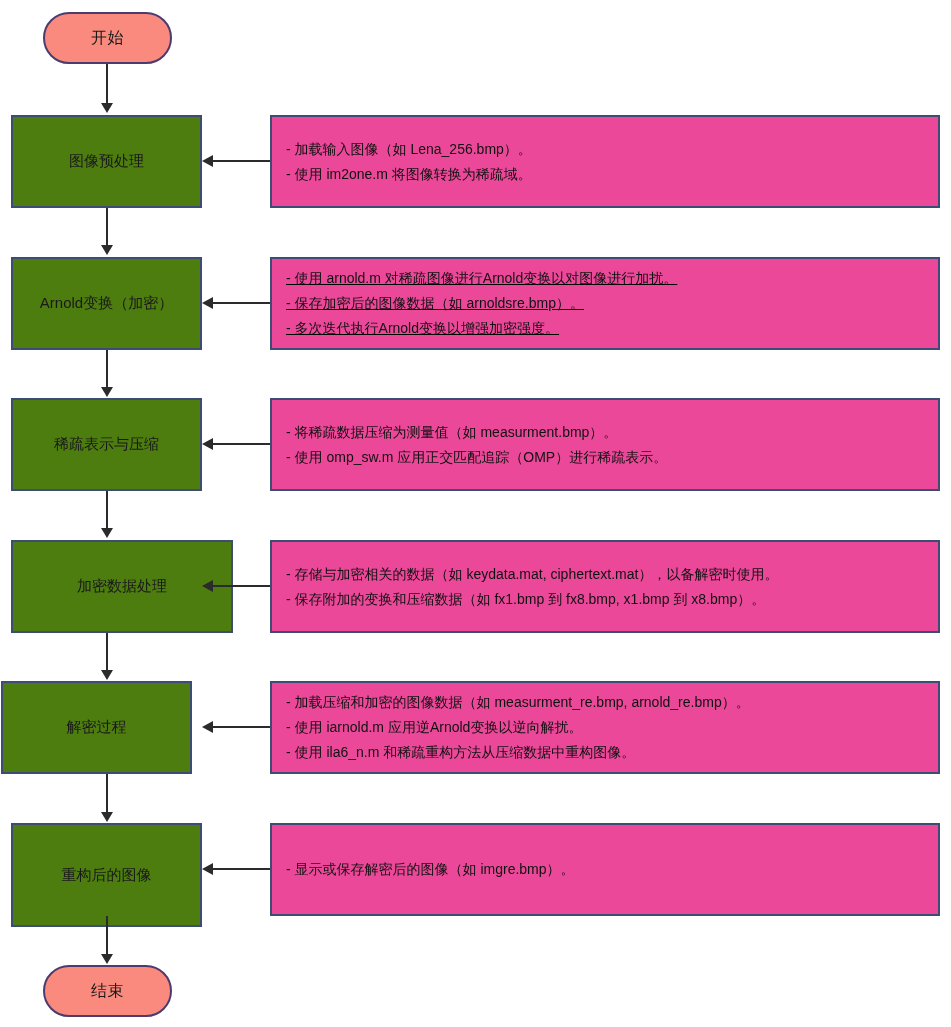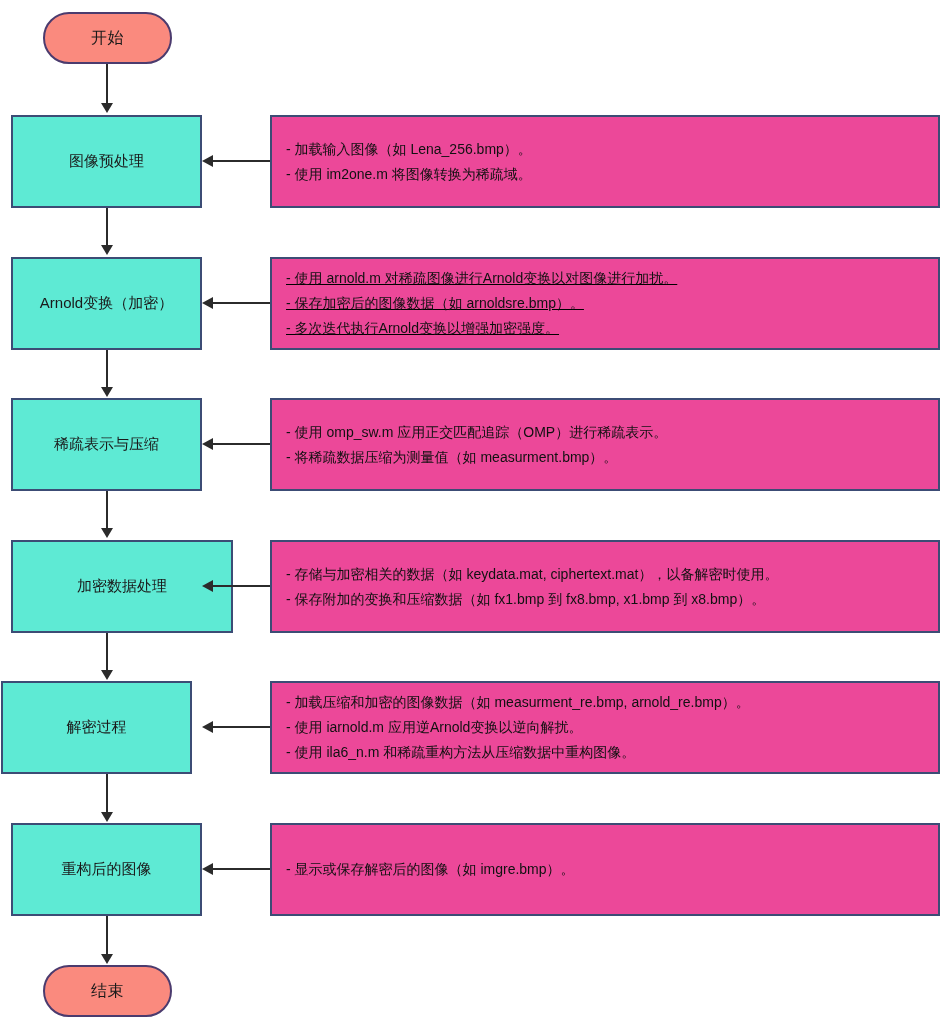--- a/index.html
+++ b/index.html
@@ -32,21 +32,21 @@
     align-items: center;
     justify-content: center;
     font-size: 16px;
     color: #1a1a1a;
     letter-spacing: 0.5px;
   }
 
   
   .stage-box {
     position: absolute;
-    background: #5eead4;
+    background: #4d7c0f;
     border: 2px solid #3C4C75;
     box-sizing: border-box;
     display: flex;
     align-items: center;
     justify-content: center;
     font-size: 15px;
     color: #1a1a1a;
     text-align: center;
     padding: 4px 8px;
   }
@@ -129,22 +129,22 @@
   </div>
   <div class="h-conn" style="left:205px; top:302px; width:65px;"></div>
   <div class="h-arrow-head" style="left:202px; top:297px;"></div>
   <div class="v-conn" style="left:106px; top:350px; width:2px; height:39px;"></div>
   <div class="v-arrow-head" style="left:101px; top:387px;"></div>
 
   <div class="stage-box" style="left:11px; top:398px; width:191px; height:93px;">
     <span>稀疏表示与压缩</span>
   </div>
   <div class="detail-panel" style="left:270px; top:398px; width:670px; height:93px;">
+    <div class="detail-line">- 将稀疏数据压缩为测量值（如 measurment.bmp）。</div>
     <div class="detail-line">- 使用 omp_sw.m 应用正交匹配追踪（OMP）进行稀疏表示。</div>
-    <div class="detail-line">- 将稀疏数据压缩为测量值（如 measurment.bmp）。</div>
   </div>
   <div class="h-conn" style="left:205px; top:443px; width:65px;"></div>
   <div class="h-arrow-head" style="left:202px; top:438px;"></div>
   <div class="v-conn" style="left:106px; top:491px; width:2px; height:39px;"></div>
   <div class="v-arrow-head" style="left:101px; top:528px;"></div>
 
   <div class="stage-box" style="left:11px; top:540px; width:222px; height:93px;">
     <span>加密数据处理</span>
   </div>
   <div class="detail-panel" style="left:270px; top:540px; width:670px; height:93px;">
@@ -162,21 +162,21 @@
   <div class="detail-panel" style="left:270px; top:681px; width:670px; height:93px;">
     <div class="detail-line">- 加载压缩和加密的图像数据（如 measurment_re.bmp, arnold_re.bmp）。</div>
     <div class="detail-line">- 使用 iarnold.m 应用逆Arnold变换以逆向解扰。</div>
     <div class="detail-line">- 使用 ila6_n.m 和稀疏重构方法从压缩数据中重构图像。</div>
   </div>
   <div class="h-conn" style="left:205px; top:726px; width:65px;"></div>
   <div class="h-arrow-head" style="left:202px; top:721px;"></div>
   <div class="v-conn" style="left:106px; top:774px; width:2px; height:39px;"></div>
   <div class="v-arrow-head" style="left:101px; top:812px;"></div>
 
-  <div class="stage-box" style="left:11px; top:823px; width:191px; height:93px;">
+  <div class="stage-box" style="left:11px; top:823px; width:191px; height:104px;">
     <span>重构后的图像</span>
   </div>
   <div class="detail-panel" style="left:270px; top:823px; width:670px; height:93px;">
     <div class="detail-line">- 显示或保存解密后的图像（如 imgre.bmp）。</div>
   </div>
   <div class="h-conn" style="left:205px; top:868px; width:65px;"></div>
   <div class="h-arrow-head" style="left:202px; top:863px;"></div>
 
   <div class="v-conn" style="left:106px; top:916px; width:2px; height:41px;"></div>
   <div class="v-arrow-head" style="left:101px; top:954px;"></div>

